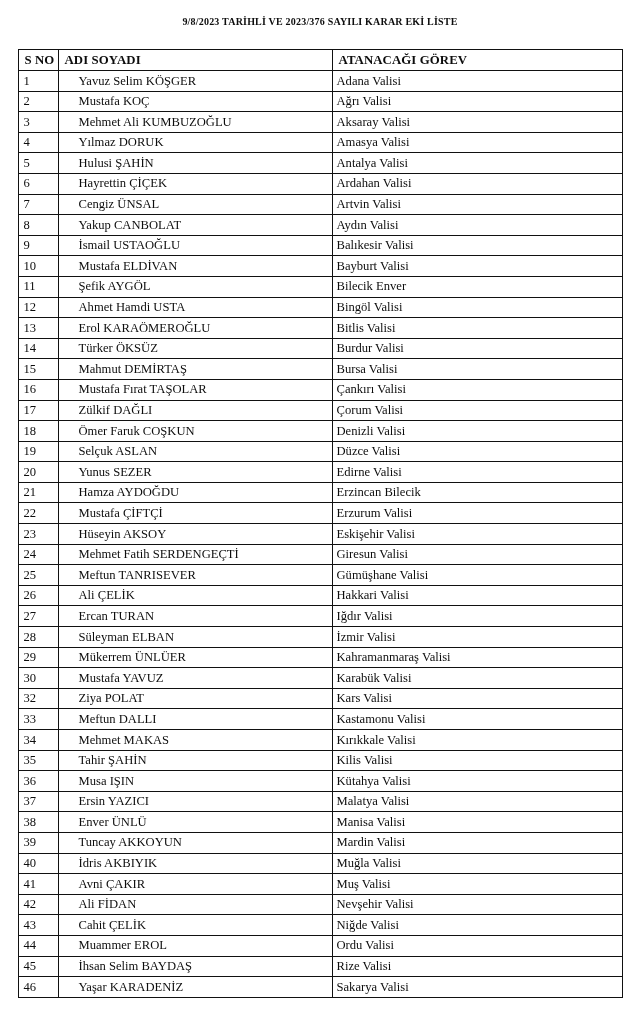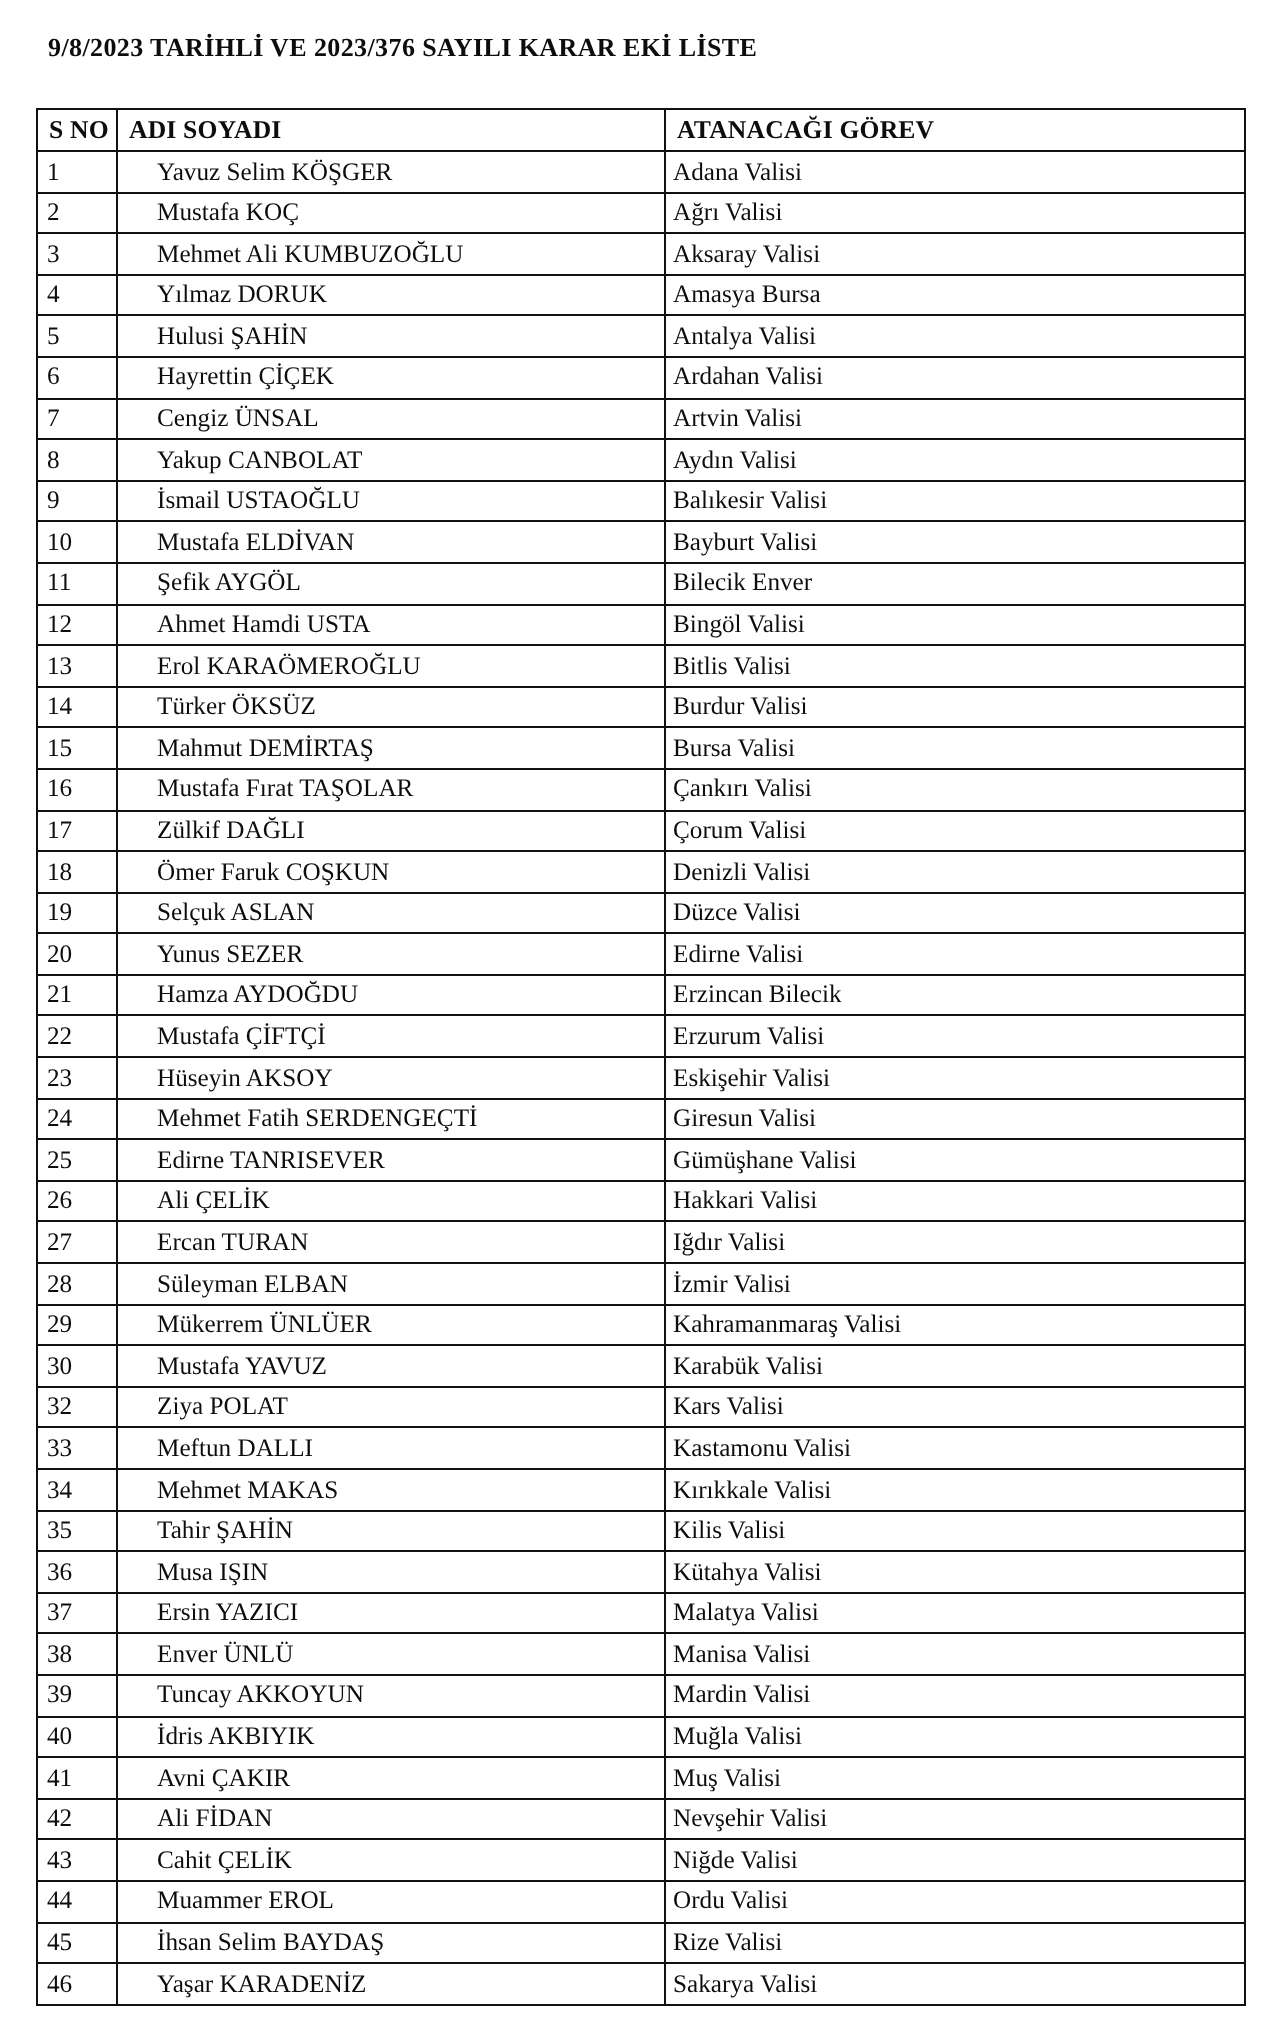--- a/index.html
+++ b/index.html
@@ -15,24 +15,24 @@
     overflow: hidden;
   }
   .page {
     position: relative;
     width: 640px;
     height: 1022px;
     box-sizing: border-box;
     padding: 0;
   }
   .doc-title {
-    text-align: left;
+    text-align: center;
     font-family: "Liberation Serif", serif;
     font-weight: bold;
-    font-size: 13px;
+    font-size: 10px;
     letter-spacing: 0.2px;
     margin: 16px 0 22px 0;
     padding: 0 24px;
     white-space: nowrap;
   }
   table.listing {
     border-collapse: collapse;
     width: 604px;
     margin: 16px auto;
     table-layout: fixed;
@@ -108,21 +108,21 @@
           <td class="duty">Ağrı Valisi</td>
         </tr>
         <tr>
           <td class="no">3</td>
           <td class="name">Mehmet Ali KUMBUZOĞLU</td>
           <td class="duty">Aksaray Valisi</td>
         </tr>
         <tr>
           <td class="no">4</td>
           <td class="name">Yılmaz DORUK</td>
-          <td class="duty">Amasya Bursa</td>
+          <td class="duty">Amasya Valisi</td>
         </tr>
         <tr>
           <td class="no">5</td>
           <td class="name">Hulusi ŞAHİN</td>
           <td class="duty">Antalya Valisi</td>
         </tr>
         <tr>
           <td class="no">6</td>
           <td class="name">Hayrettin ÇİÇEK</td>
           <td class="duty">Ardahan Valisi</td>
@@ -212,21 +212,21 @@
           <td class="name">Hüseyin AKSOY</td>
           <td class="duty">Eskişehir Valisi</td>
         </tr>
         <tr>
           <td class="no">24</td>
           <td class="name">Mehmet Fatih SERDENGEÇTİ</td>
           <td class="duty">Giresun Valisi</td>
         </tr>
         <tr>
           <td class="no">25</td>
-          <td class="name">Edirne TANRISEVER</td>
+          <td class="name">Meftun TANRISEVER</td>
           <td class="duty">Gümüşhane Valisi</td>
         </tr>
         <tr>
           <td class="no">26</td>
           <td class="name">Ali ÇELİK</td>
           <td class="duty">Hakkari Valisi</td>
         </tr>
         <tr>
           <td class="no">27</td>
           <td class="name">Ercan TURAN</td>

